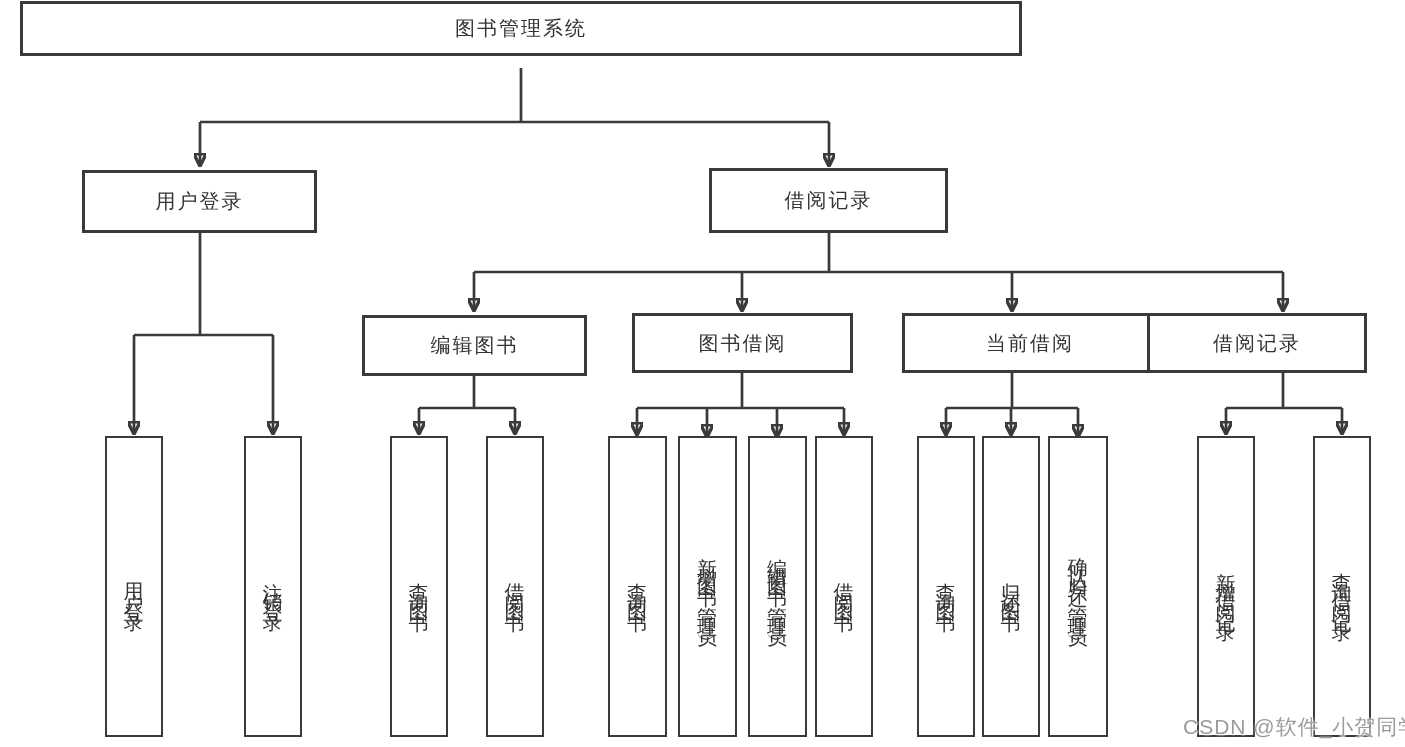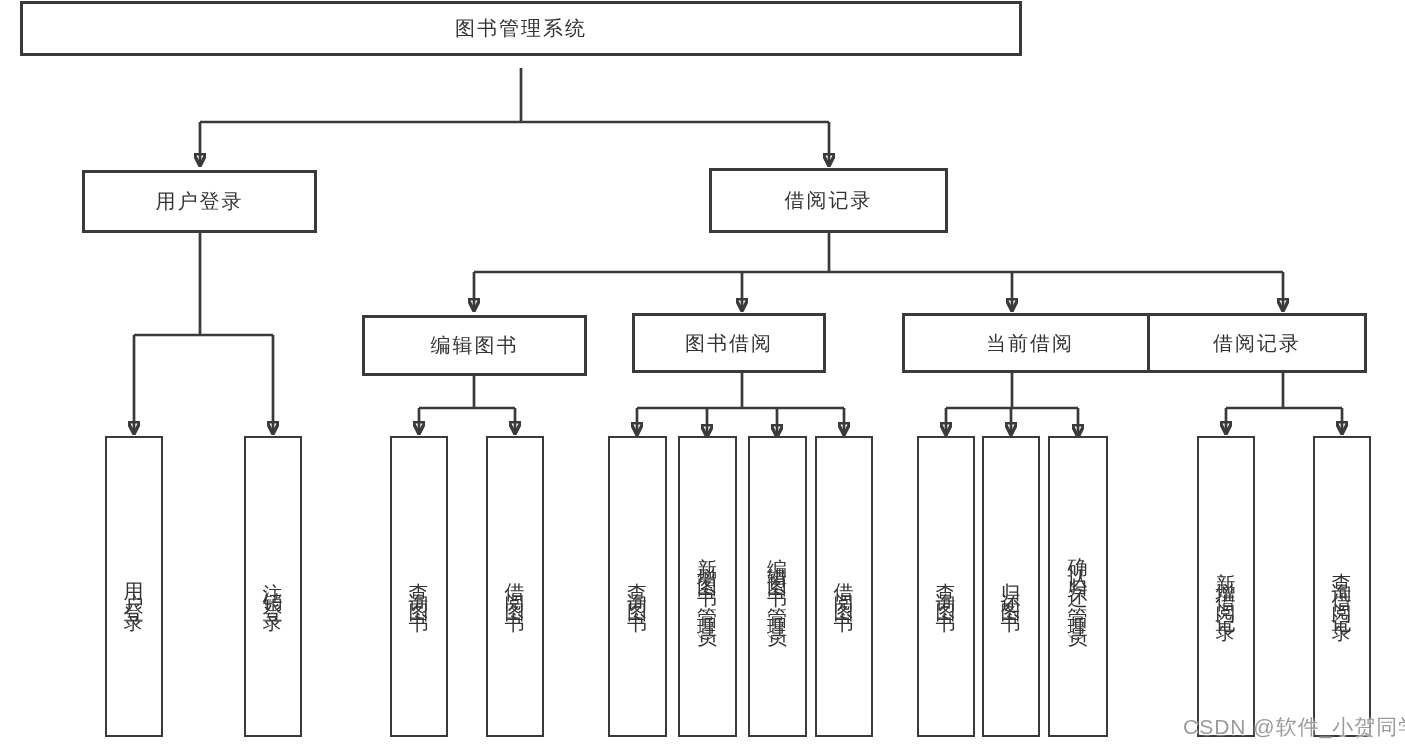--- a/index.html
+++ b/index.html
@@ -67,21 +67,21 @@
     <line x1="1226" y1="408" x2="1226" y2="433" marker-end="url(#arr)"></line>
     <line x1="1342" y1="408" x2="1342" y2="433" marker-end="url(#arr)"></line>
   </svg>
 
   <div class="node" style="left:20px;top:1px;width:1002px;height:55px;">图书管理系统</div>
 
   <div class="node" style="left:82px;top:170px;width:235px;height:63px;">用户登录</div>
   <div class="node" style="left:709px;top:168px;width:239px;height:65px;">借阅记录</div>
 
   <div class="node" style="left:362px;top:315px;width:225px;height:61px;">编辑图书</div>
-  <div class="node" style="left:632px;top:313px;width:194px;height:60px;">图书借阅</div>
+  <div class="node" style="left:632px;top:313px;width:221px;height:60px;">图书借阅</div>
   <div class="node" style="left:902px;top:313px;width:256px;height:60px;">当前借阅</div>
   <div class="node" style="left:1147px;top:313px;width:220px;height:60px;">借阅记录</div>
 
   <div class="leaf" style="left:105px;">
     <span class="vtext">用户登录</span>
   </div>
   <div class="leaf" style="left:244px;">
     <span class="vtext">注销登录</span>
   </div>
 

